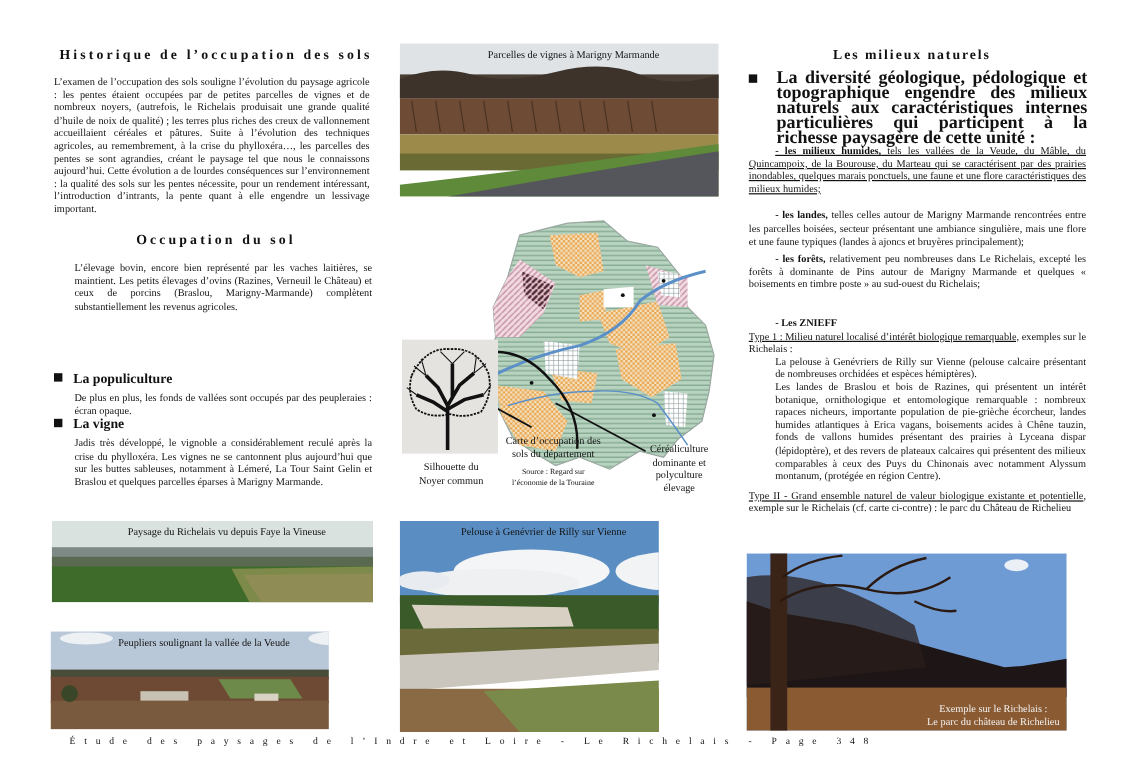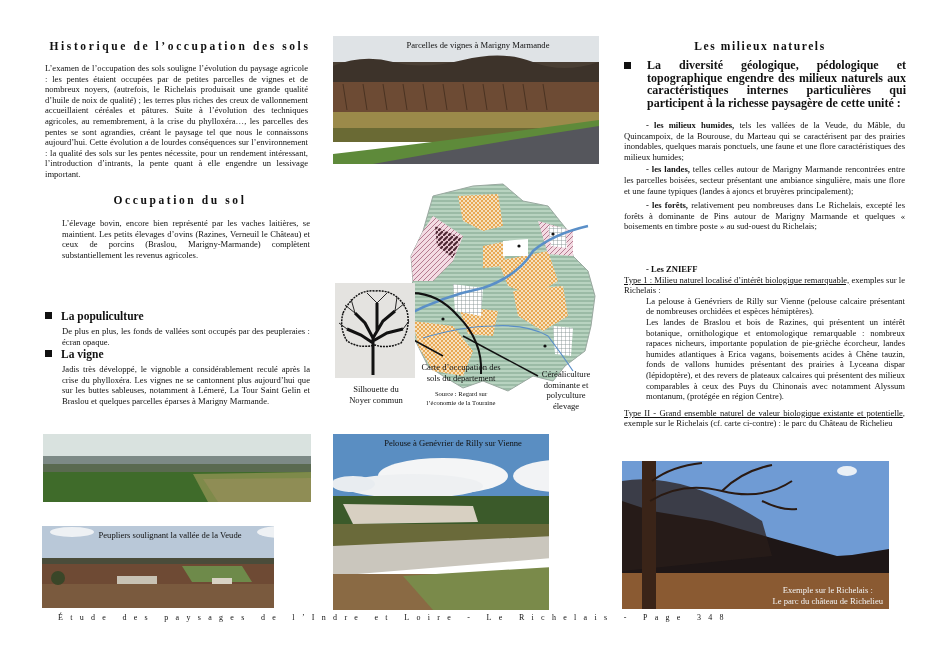--- a/index.html
+++ b/index.html
@@ -148,20 +148,21 @@
 
 <div class="photo" style="left:43px; top:434px; width:268px; height:68px;">
   <svg width="268" height="68" viewBox="0 0 268 68">
     <rect width="268" height="24" fill="#d9e2df"></rect>
     <rect y="22" width="268" height="12" fill="#7d8a86"></rect>
     <rect y="30" width="268" height="10" fill="#5a6a50"></rect>
     <rect y="38" width="268" height="30" fill="#3f6b2a"></rect>
     <path d="M150 40 L268 38 V68 H165Z" fill="#7e8a4a"></path>
     <path d="M160 45 L268 44 V68 H175Z" fill="#a09060" opacity="0.5"></path>
   </svg>
+  <div class="cap" style="top:4px;">Paysage du Richelais vu depuis Faye la Vineuse</div>
 </div>
 
 <div class="photo" style="left:42px; top:526px; width:232px; height:82px;">
   <svg width="268" height="82" viewBox="0 0 268 82">
     <rect width="268" height="34" fill="#b9c8d8"></rect>
     <ellipse cx="30" cy="6" rx="22" ry="5" fill="#eef1f4"></ellipse>
     <ellipse cx="240" cy="6" rx="25" ry="6" fill="#eef1f4"></ellipse>
     <rect y="32" width="268" height="8" fill="#4a4c3a"></rect>
     <rect y="38" width="268" height="22" fill="#6e4a34"></rect>
     <path d="M140 40 L200 40 L210 56 L150 56Z" fill="#6e8a4a"></path>
@@ -187,26 +188,26 @@
     <rect y="140" width="268" height="36" fill="#8a6a44"></rect>
     <path d="M70 142 L268 130 V176 L100 176Z" fill="#7a8a4a"></path>
   </svg>
   <div class="cap" style="top:4px;">Pelouse à Genévrier de Rilly sur Vienne</div>
 </div>
 
 <div class="abs h-spaced" style="left:615px; top:40px; width:290px; letter-spacing:1.6px;">Les milieux naturels</div>
 <div class="abs" style="left:624px; top:59px; width:282px;">
   <div style="display:flex;">
     <span class="bullet-sq" style="margin-top:3px; flex:none;"></span>
-    <p class="p" style="font-weight:bold; font-size:12px; line-height:12.6px; margin-left:7px;">La diversité géologique, pédologique et topographique engendre des milieux naturels aux caractéristiques internes particulières qui participent à la richesse paysagère de cette unité :</p>
+    <p class="p" style="font-weight:bold; font-size:15px; line-height:12.6px; margin-left:7px;">La diversité géologique, pédologique et topographique engendre des milieux naturels aux caractéristiques internes particulières qui participent à la richesse paysagère de cette unité :</p>
   </div>
 </div>
 
 <div class="abs" style="left:624px; top:120px; width:281px;">
-  <p class="p" style="text-indent:22px; margin-bottom:2px;"><b>- les milieux humides,</b><span> tels les vallées de la Veude, du Mâble, du Quincampoix, de la Bourouse, du Marteau qui se caractérisent par des prairies inondables, quelques marais ponctuels, une faune et une flore caractéristiques des milieux humides;</span></p>
+  <p class="p" style="text-indent:22px; margin-bottom:12px;text-decoration:underline;"><b>- les milieux humides,</b><span> tels les vallées de la Veude, du Mâble, du Quincampoix, de la Bourouse, du Marteau qui se caractérisent par des prairies inondables, quelques marais ponctuels, une faune et une flore caractéristiques des milieux humides;</span></p>
   <p class="p" style="text-indent:22px; margin-bottom:4px;"><b>- les landes,</b><span> telles celles autour de Marigny Marmande rencontrées entre les parcelles boisées, secteur présentant une ambiance singulière, mais une flore et une faune typiques (landes à ajoncs et bruyères principalement);</span></p>
   <p class="p" style="text-indent:22px;"><b>- les forêts,</b><span> relativement peu nombreuses dans Le Richelais, excepté les forêts à dominante de Pins autour de Marigny Marmande et quelques « boisements en timbre poste » au sud-ouest du Richelais;</span></p>
 </div>
 
 <div class="abs" style="left:624px; top:264px; width:281px;">
   <p class="p" style="margin-left:22px; font-weight:bold;">- Les ZNIEFF</p>
   <p class="p"><span class="u">Type 1 : Milieu naturel localisé d’intérêt biologique remarquable,</span> <span>exemples sur le Richelais :</span></p>
   <p class="p" style="margin-left:22px;">La pelouse à Genévriers de Rilly sur Vienne (pelouse calcaire présentant de nombreuses orchidées et espèces hémiptères).</p>
   <p class="p" style="margin-left:22px;">Les landes de Braslou et bois de Razines, qui présentent un intérêt botanique, ornithologique et entomologique remarquable : nombreux rapaces nicheurs, importante population de pie-grièche écorcheur, landes humides atlantiques à Erica vagans, boisements acides à Chêne tauzin, fonds de vallons humides présentant des prairies à Lyceana dispar (lépidoptère), et des revers de plateaux calcaires qui présentent des milieux comparables à ceux des Puys du Chinonais avec notamment Alyssum montanum, (protégée en région Centre).</p>
   <p class="p" style="margin-top:6px;"><span class="u">Type II - Grand ensemble naturel de valeur biologique existante et potentielle</span><span>, exemple sur le Richelais (cf. carte ci-contre) : le parc du Château de Richelieu</span></p>

